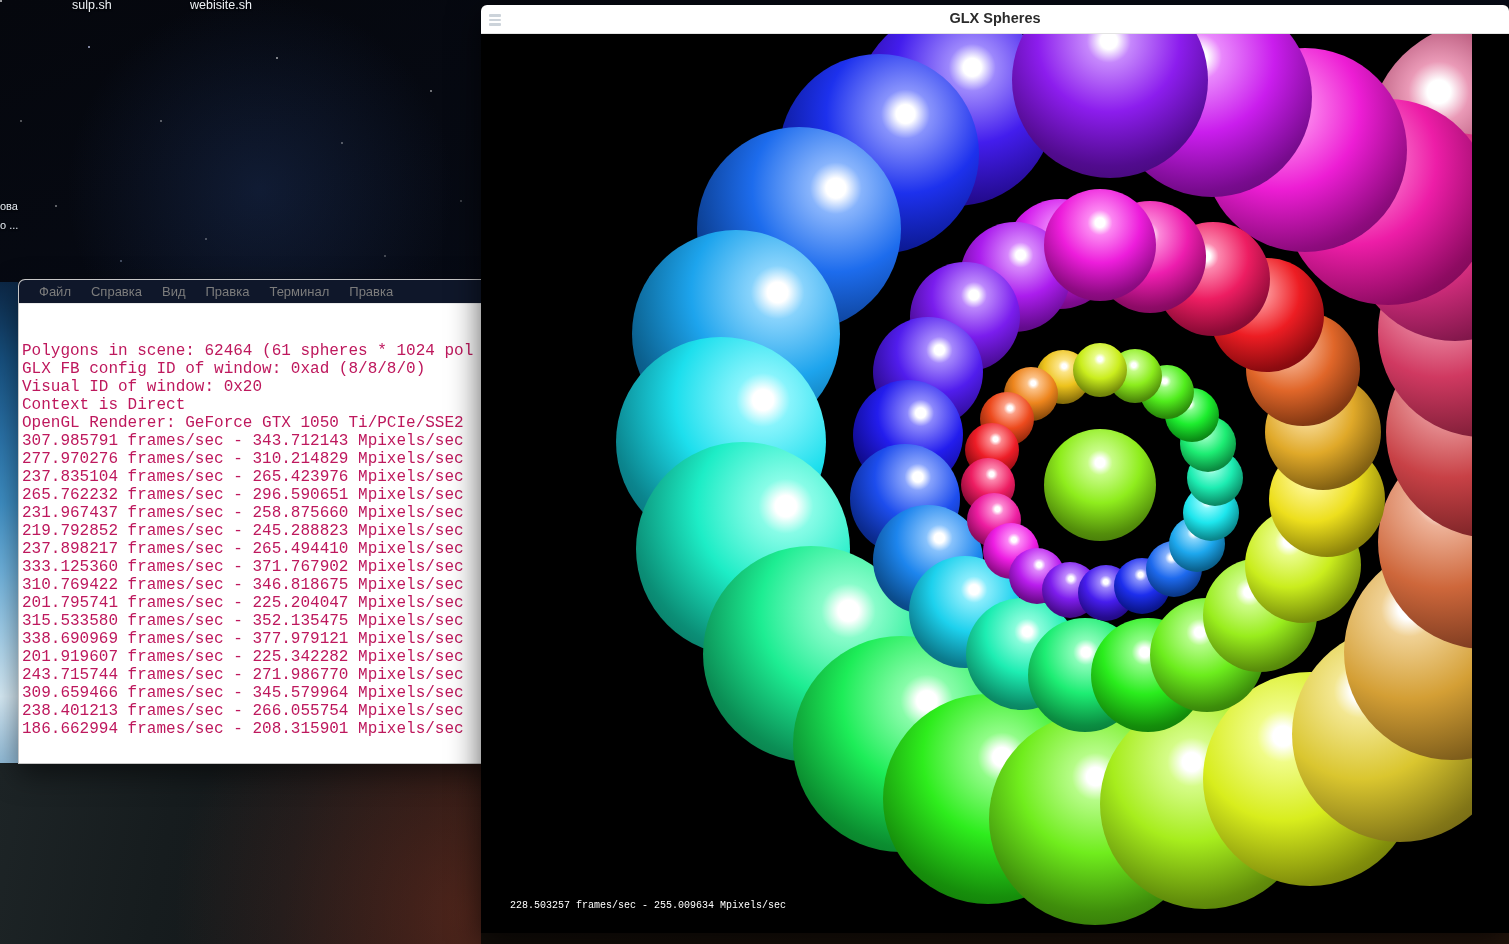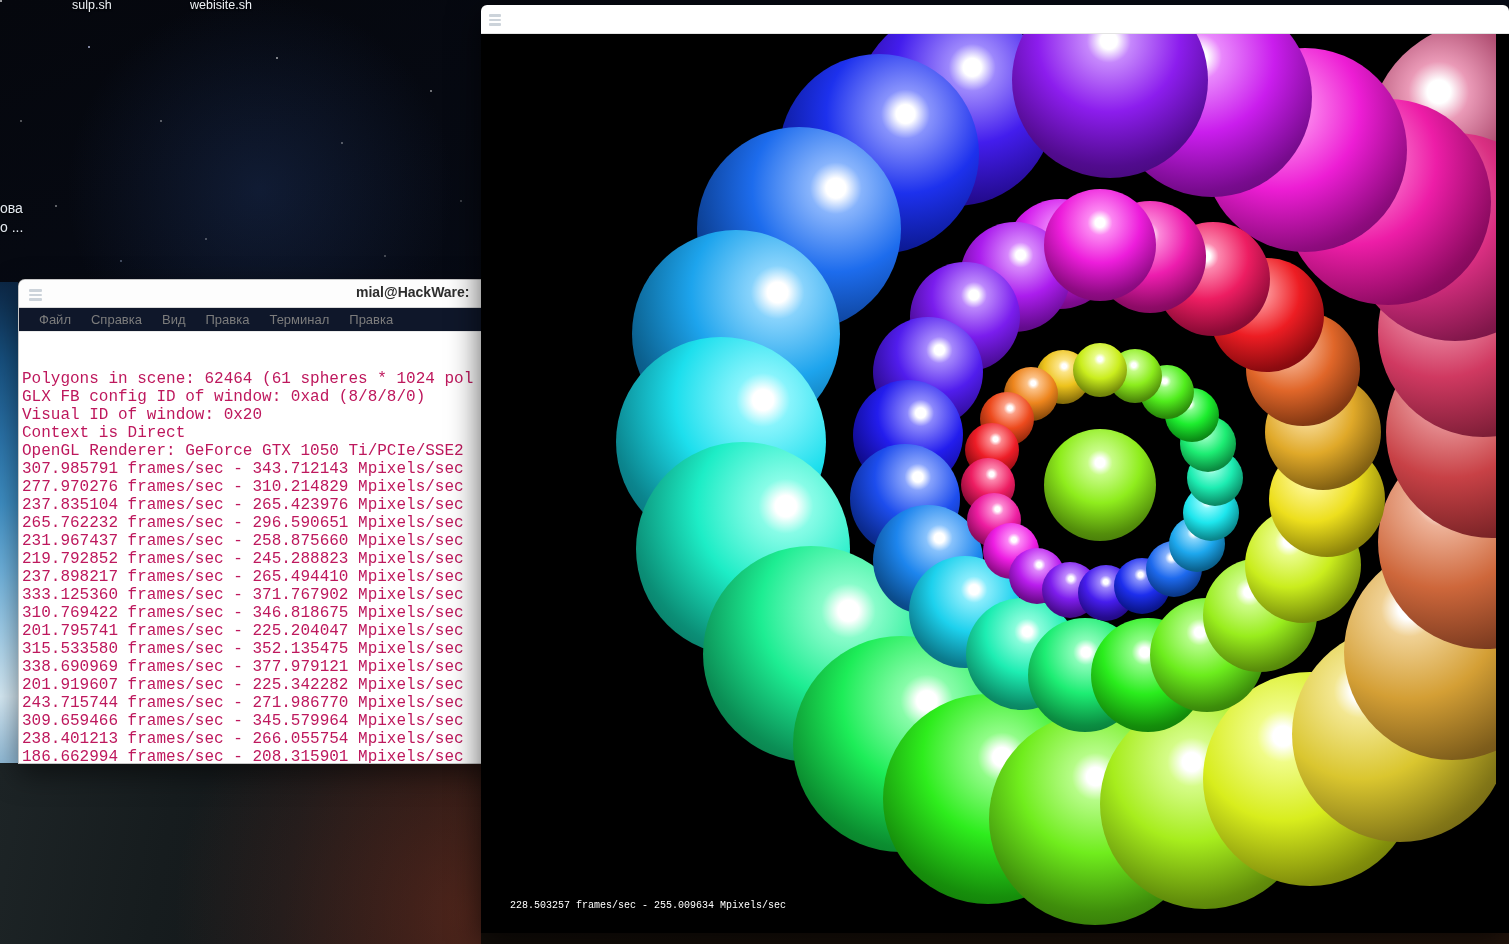--- a/index.html
+++ b/index.html
@@ -19,21 +19,21 @@
   .ice-strip{position:absolute;left:0;top:282px;width:18px;height:482px;
     background:linear-gradient(180deg,#0c2745 0%,#17507f 16%,#2a72a8 32%,#3f8fc4 46%,#6fb2dd 60%,#a7d2ec 74%,#d8ecf7 86%,#8fb9d6 100%);}
   .road{position:absolute;left:0;top:763px;width:481px;height:181px;
     background:
       radial-gradient(circle at 470px 150px,rgba(150,60,40,.38),rgba(0,0,0,0) 60%),
       linear-gradient(100deg,#1d2426 0%,#161c1e 35%,#14181a 60%,#1c1514 85%,#241713 100%);}
   .road-sliver{position:absolute;left:481px;top:933px;width:1028px;height:11px;
     background:linear-gradient(90deg,#120d09 0%,#1c120a 55%,#24150c 100%);}
   .icon-label{position:absolute;top:-2px;font-size:12.5px;color:#eef2f6;text-shadow:0 1px 2px rgba(0,0,0,.9);}
   #lbl-sulp{left:72px;} #lbl-web{left:190px;}
-  .edge-label{position:absolute;left:0;font-size:14px;color:#e4eaf1;text-shadow:0 1px 2px rgba(0,0,0,.9);}
+  .edge-label{position:absolute;left:0;font-size:11px;color:#e4eaf1;text-shadow:0 1px 2px rgba(0,0,0,.9);}
   #edge1{top:200px;} #edge2{top:219px;}
 
   
   .term-window{position:absolute;left:18px;top:279px;width:700px;height:485px;z-index:10;
     background:#fff;border-radius:7px 7px 0 0;box-shadow:0 10px 28px rgba(0,0,0,.5);
     overflow:hidden;box-sizing:border-box;border:1px solid rgba(0,0,0,.22);}
   .term-titlebar{height:27px;background:#fdfdfd;border-bottom:1px solid #dadada;position:relative;}
   .hamburger{position:absolute;left:10px;top:7px;width:14px;}
   .hamburger i{display:block;width:13px;height:2.5px;background:#ccd3da;margin:2px 0;border-radius:1px;}
   .term-title{position:absolute;left:337px;top:4px;font-size:14px;font-weight:bold;color:#2d2d2d;white-space:nowrap;}
@@ -43,49 +43,41 @@
     color:#be185d;white-space:pre;}
   .term-line{height:18px;overflow:hidden;}
 
   
   .glx-window{position:absolute;left:481px;top:5px;width:1028px;height:928px;z-index:20;
     border-radius:6px 6px 0 0;overflow:hidden;box-shadow:0 8px 32px rgba(0,0,0,.65);background:#000;}
   .glx-titlebar{height:28px;background:#ffffff;position:relative;border-bottom:1px solid #e4e4e4;}
   .glx-title{position:absolute;left:0;right:0;top:5px;text-align:center;font-size:14.5px;font-weight:bold;color:#2b2b2b;}
   .glx-hamburger{position:absolute;left:8px;top:7px;}
   .glx-hamburger i{display:block;width:12px;height:2.5px;background:#ccd3da;margin:2px 0;border-radius:1px;}
-  .glx-body{position:relative;width:991px;height:900px;background:#000;overflow:hidden;padding-left:24px;}
+  .glx-body{position:relative;width:991px;height:900px;background:#000;overflow:hidden;}
   .sphere{position:absolute;border-radius:50%;}
   .glx-status{position:absolute;left:29px;top:866px;z-index:3000;
     font-family:"Liberation Mono",monospace;font-size:10px;color:#ffffff;white-space:pre;}
 </style>
 </head>
 <body>
 
 <div>
   <div class="nebula"></div>
   <div class="stars"></div>
   <div class="ice-strip"></div>
   <div class="road"></div>
   <div class="road-sliver"></div>
   <span class="icon-label" id="lbl-sulp">sulp.sh</span>
   <span class="icon-label" id="lbl-web">webisite.sh</span>
   <span class="edge-label" id="edge1">ова</span>
   <span class="edge-label" id="edge2">о ...</span>
 </div>
 
 <div class="term-window">
-  <div class="term-titlebar">
-    <span class="hamburger">
-        <i></i>
-        <i></i>
-        <i></i>
-      </span>
-    <span class="term-title">mial@HackWare:</span>
-  </div>
   <div class="term-menubar">
     <span>Файл</span>
     <span>Справка</span>
     <span>Вид</span>
     <span>Правка</span>
     <span>Терминал</span>
     <span>Правка</span>
   </div>
   <div class="term-body">
     <div id="term-lines"><div class="term-line">Polygons in scene: 62464 (61 spheres * 1024 pol</div><div class="term-line">GLX FB config ID of window: 0xad (8/8/8/0)</div><div class="term-line">Visual ID of window: 0x20</div><div class="term-line">Context is Direct</div><div class="term-line">OpenGL Renderer: GeForce GTX 1050 Ti/PCIe/SSE2</div><div class="term-line">307.985791 frames/sec - 343.712143 Mpixels/sec</div><div class="term-line">277.970276 frames/sec - 310.214829 Mpixels/sec</div><div class="term-line">237.835104 frames/sec - 265.423976 Mpixels/sec</div><div class="term-line">265.762232 frames/sec - 296.590651 Mpixels/sec</div><div class="term-line">231.967437 frames/sec - 258.875660 Mpixels/sec</div><div class="term-line">219.792852 frames/sec - 245.288823 Mpixels/sec</div><div class="term-line">237.898217 frames/sec - 265.494410 Mpixels/sec</div><div class="term-line">333.125360 frames/sec - 371.767902 Mpixels/sec</div><div class="term-line">310.769422 frames/sec - 346.818675 Mpixels/sec</div><div class="term-line">201.795741 frames/sec - 225.204047 Mpixels/sec</div><div class="term-line">315.533580 frames/sec - 352.135475 Mpixels/sec</div><div class="term-line">338.690969 frames/sec - 377.979121 Mpixels/sec</div><div class="term-line">201.919607 frames/sec - 225.342282 Mpixels/sec</div><div class="term-line">243.715744 frames/sec - 271.986770 Mpixels/sec</div><div class="term-line">309.659466 frames/sec - 345.579964 Mpixels/sec</div><div class="term-line">238.401213 frames/sec - 266.055754 Mpixels/sec</div><div class="term-line">186.662994 frames/sec - 208.315901 Mpixels/sec</div></div>
@@ -93,20 +85,21 @@
   </div>
 </div>
 
 <div class="glx-window">
   <div class="glx-titlebar">
     <span class="glx-hamburger">
         <i></i>
         <i></i>
         <i></i>
       </span>
+    <span class="glx-title">GLX Spheres</span>
   </div>
   <div class="glx-body" id="glx-body">
     <div class="glx-status">228.503257 frames/sec - 255.009634 Mpixels/sec</div>
   <div class="sphere" style="left: 563px; top: 395px; width: 112px; height: 112px; z-index: 65; background: radial-gradient(circle at 50% 30%, rgb(255, 255, 255) 0%, rgb(255, 255, 255) 5%, rgb(200, 252, 136) 13%, rgb(143, 237, 29) 42%, rgb(83, 142, 11) 74%, rgb(55, 94, 8) 100%);"></div>
       <div class="sphere" style="left: 592px; top: 309px; width: 54px; height: 54px; z-index: 64; background: radial-gradient(circle at 50% 30%, rgb(255, 255, 255) 0%, rgb(255, 255, 255) 5%, rgb(233, 252, 136) 13%, rgb(202, 237, 29) 42%, rgb(120, 142, 11) 74%, rgb(80, 94, 8) 100%);"></div>
       <div class="sphere" style="left: 627px; top: 315px; width: 54px; height: 54px; z-index: 63; background: radial-gradient(circle at 47.9% 30%, rgb(255, 255, 255) 0%, rgb(255, 255, 255) 5%, rgb(198, 252, 136) 13%, rgb(140, 237, 29) 42%, rgb(81, 142, 11) 74%, rgb(54, 94, 8) 100%);"></div>
       <div class="sphere" style="left: 659px; top: 331px; width: 54px; height: 54px; z-index: 62; background: radial-gradient(circle at 45.98% 30%, rgb(255, 255, 255) 0%, rgb(255, 255, 255) 5%, rgb(165, 252, 136) 13%, rgb(81, 237, 29) 42%, rgb(44, 142, 11) 74%, rgb(29, 94, 8) 100%);"></div>
       <div class="sphere" style="left: 684px; top: 354px; width: 54px; height: 54px; z-index: 61; background: radial-gradient(circle at 44.48% 30%, rgb(255, 255, 255) 0%, rgb(255, 255, 255) 5%, rgb(136, 252, 145) 13%, rgb(29, 237, 46) 42%, rgb(11, 142, 22) 74%, rgb(8, 94, 15) 100%);"></div>
       <div class="sphere" style="left: 699px; top: 382px; width: 56px; height: 56px; z-index: 60; background: radial-gradient(circle at 43.52% 30%, rgb(255, 255, 255) 0%, rgb(255, 255, 255) 5%, rgb(136, 252, 184) 13%, rgb(29, 237, 115) 42%, rgb(11, 142, 66) 74%, rgb(8, 94, 44) 100%);"></div>
       <div class="sphere" style="left: 706px; top: 416px; width: 56px; height: 56px; z-index: 59; background: radial-gradient(circle at 43.1% 30%, rgb(255, 255, 255) 0%, rgb(255, 255, 255) 5%, rgb(136, 252, 219) 13%, rgb(29, 237, 178) 42%, rgb(11, 142, 105) 74%, rgb(8, 94, 70) 100%);"></div>

